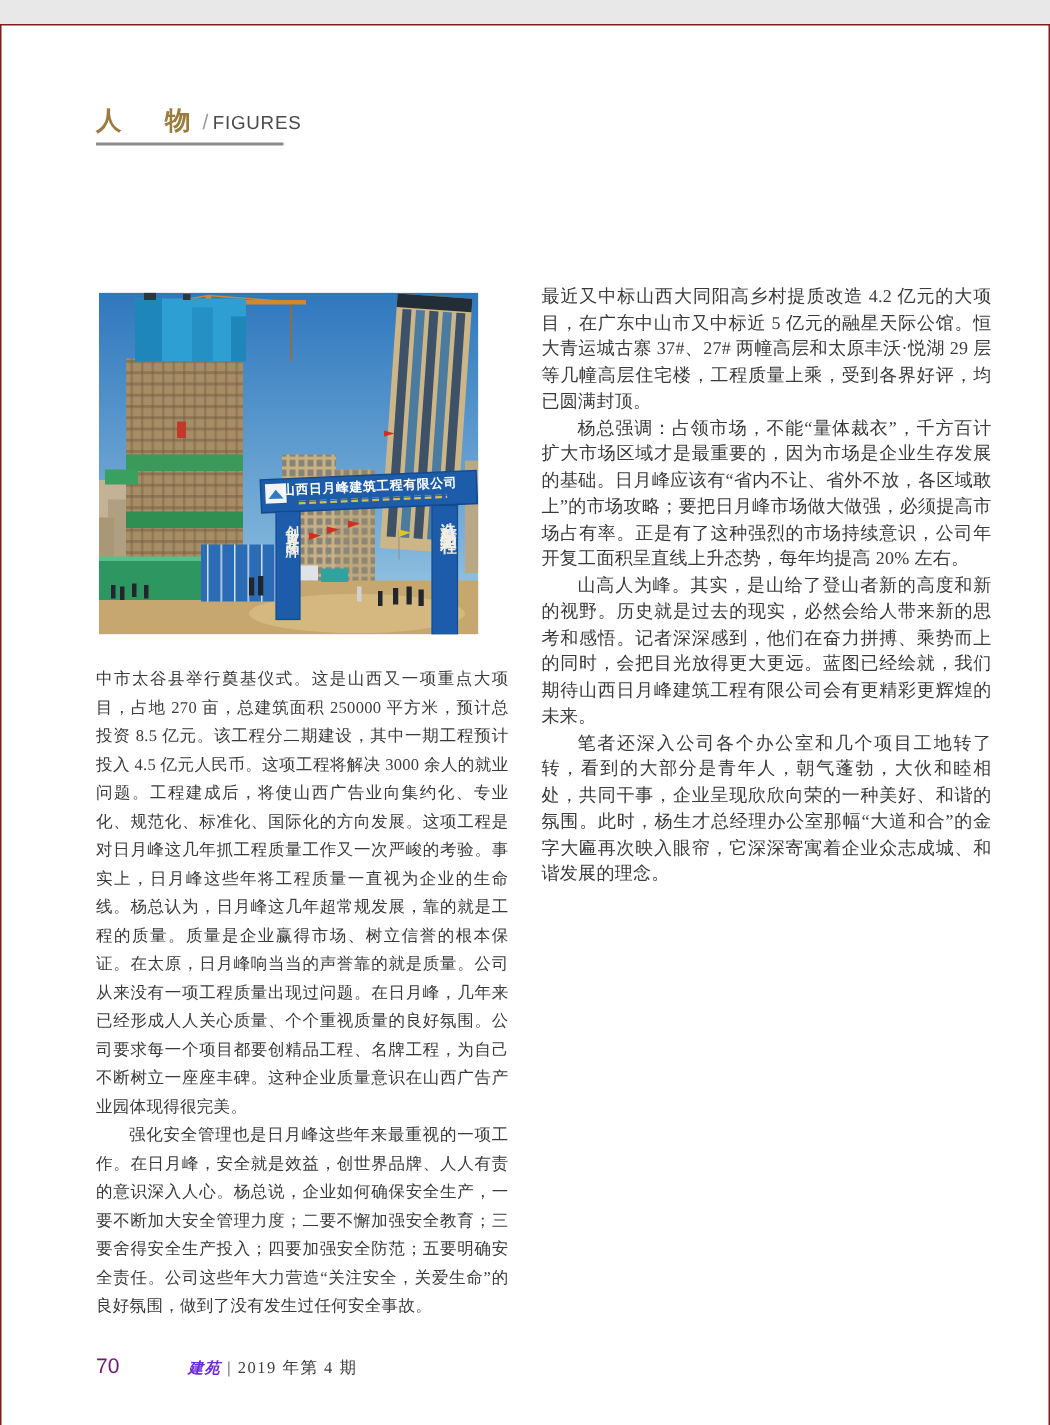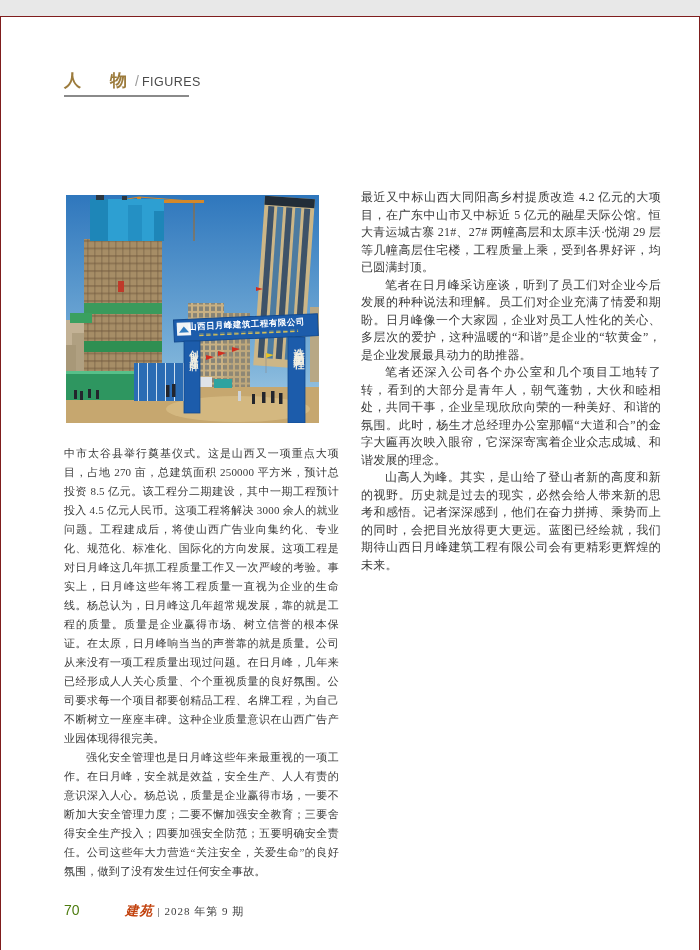--- a/index.html
+++ b/index.html
@@ -30,22 +30,22 @@
   .pillar-left{left:119px;top:148px;width:15px;height:70px;font-size:9px;}
   .pillar-right{left:223px;top:144px;width:16px;height:84px;font-size:11px;}
   
   .col{position:absolute;color:#3a3a3a;text-align:justify;}
   .col p{margin:0;}
   .col p.ind{text-indent:2em;}
   .col-left{left:63px;top:427px;width:275px;font-size:11px;line-height:19px;letter-spacing:.2px;}
   .col-right{left:360px;top:172px;width:300px;font-size:12px;line-height:17.5px;letter-spacing:.2px;}
   
   .footer{position:absolute;left:63px;top:885px;display:flex;align-items:baseline;}
-  .page-num{color:#4d7c0f;font-size:14px;font-family:"Liberation Sans","DejaVu Sans",sans-serif;}
-  .mag-logo{color:#c2410c;font-size:13px;font-weight:bold;font-style:italic;margin-left:46px;letter-spacing:1px;}
+  .page-num{color:#701a75;font-size:14px;font-family:"Liberation Sans","DejaVu Sans",sans-serif;}
+  .mag-logo{color:#6d28d9;font-size:10px;font-weight:bold;font-style:italic;margin-left:46px;letter-spacing:1px;}
   .issue{color:#3d3d3d;font-size:11px;margin-left:4px;letter-spacing:1px;}
 </style>
 </head>
 <body>
 
 <div class="page">
 
   <div class="sec-header">
     <span class="sec-cn">人　物</span><span class="sec-slash">/</span><span class="sec-en">FIGURES</span>
   </div>
@@ -166,29 +166,29 @@
       <rect x="172" y="196" width="3" height="10" fill="#cfd3d8"></rect>
     </svg>
 
     <div class="gate-banner">山西日月峰建筑工程有限公司</div>
     <div class="pillar pillar-left">创世界品牌</div>
     <div class="pillar pillar-right">造精品工程</div>
   </div>
 
   <div class="col col-left">
     <p>中市太谷县举行奠基仪式。这是山西又一项重点大项目，占地 270 亩，总建筑面积 250000 平方米，预计总投资 8.5 亿元。该工程分二期建设，其中一期工程预计投入 4.5 亿元人民币。这项工程将解决 3000 余人的就业问题。工程建成后，将使山西广告业向集约化、专业化、规范化、标准化、国际化的方向发展。这项工程是对日月峰这几年抓工程质量工作又一次严峻的考验。事实上，日月峰这些年将工程质量一直视为企业的生命线。杨总认为，日月峰这几年超常规发展，靠的就是工程的质量。质量是企业赢得市场、树立信誉的根本保证。在太原，日月峰响当当的声誉靠的就是质量。公司从来没有一项工程质量出现过问题。在日月峰，几年来已经形成人人关心质量、个个重视质量的良好氛围。公司要求每一个项目都要创精品工程、名牌工程，为自己不断树立一座座丰碑。这种企业质量意识在山西广告产业园体现得很完美。</p>
-    <p class="ind">强化安全管理也是日月峰这些年来最重视的一项工作。在日月峰，安全就是效益，安全生产、人人有责的意识深入人心。杨总说，质量是企业赢得市场，一要不断加大安全管理力度；二要不懈加强安全教育；三要舍得安全生产投入；四要加强安全防范；五要明确安全责任。公司这些年大力营造“关注安全，关爱生命”的良好氛围，做到了没有发生过任何安全事故。</p>
+    <p class="ind">强化安全管理也是日月峰这些年来最重视的一项工作。在日月峰，安全就是效益，创世界品牌、人人有责的意识深入人心。杨总说，企业如何确保安全生产，一要不断加大安全管理力度；二要不懈加强安全教育；三要舍得安全生产投入；四要加强安全防范；五要明确安全责任。公司这些年大力营造“关注安全，关爱生命”的良好氛围，做到了没有发生过任何安全事故。</p>
   </div>
 
   <div class="col col-right">
-    <p>最近又中标山西大同阳高乡村提质改造 4.2 亿元的大项目，在广东中山市又中标近 5 亿元的融星天际公馆。恒大青运城古寨 21#、27# 两幢高层和太原丰沃·悦湖 29 层等几幢高层住宅楼，工程质量上乘，受到各界好评，均已圆满封顶。</p>
-    <p class="ind">笔者在日月峰采访座谈，听到了员工们对企业今后发展的种种说法和理解。员工们对企业充满了情爱和期盼。日月峰像一个大家园，企业对员工人性化的关心、多层次的爱护，这种温暖的“和谐”是企业的“软黄金”，是企业发展最具动力的助推器。</p>
+    <p>最近又中标山西大同阳高乡村提质改造 4.2 亿元的大项目，在广东中山市又中标近 5 亿元的融星天际公馆。恒大青运城古寨 37#、27# 两幢高层和太原丰沃·悦湖 29 层等几幢高层住宅楼，工程质量上乘，受到各界好评，均已圆满封顶。</p>
+    <p class="ind">杨总强调：占领市场，不能“量体裁衣”，千方百计扩大市场区域才是最重要的，因为市场是企业生存发展的基础。日月峰应该有“省内不让、省外不放，各区域敢上”的市场攻略；要把日月峰市场做大做强，必须提高市场占有率。正是有了这种强烈的市场持续意识，公司年开复工面积呈直线上升态势，每年均提高 20% 左右。</p>
+    <p class="ind">山高人为峰。其实，是山给了登山者新的高度和新的视野。历史就是过去的现实，必然会给人带来新的思考和感悟。记者深深感到，他们在奋力拼搏、乘势而上的同时，会把目光放得更大更远。蓝图已经绘就，我们期待山西日月峰建筑工程有限公司会有更精彩更辉煌的未来。</p>
     <p class="ind">笔者还深入公司各个办公室和几个项目工地转了转，看到的大部分是青年人，朝气蓬勃，大伙和睦相处，共同干事，企业呈现欣欣向荣的一种美好、和谐的氛围。此时，杨生才总经理办公室那幅“大道和合”的金字大匾再次映入眼帘，它深深寄寓着企业众志成城、和谐发展的理念。</p>
-    <p class="ind">山高人为峰。其实，是山给了登山者新的高度和新的视野。历史就是过去的现实，必然会给人带来新的思考和感悟。记者深深感到，他们在奋力拼搏、乘势而上的同时，会把目光放得更大更远。蓝图已经绘就，我们期待山西日月峰建筑工程有限公司会有更精彩更辉煌的未来。</p>
   </div>
 
   <div class="footer">
     <span class="page-num">70</span>
     <span class="mag-logo">建苑</span>
-    <span class="issue">| 2028 年第 9 期</span>
+    <span class="issue">| 2019 年第 4 期</span>
   </div>
 
 </div>
 
 </body></html>

